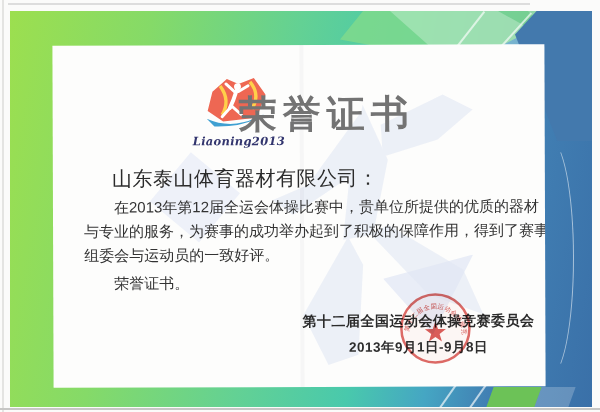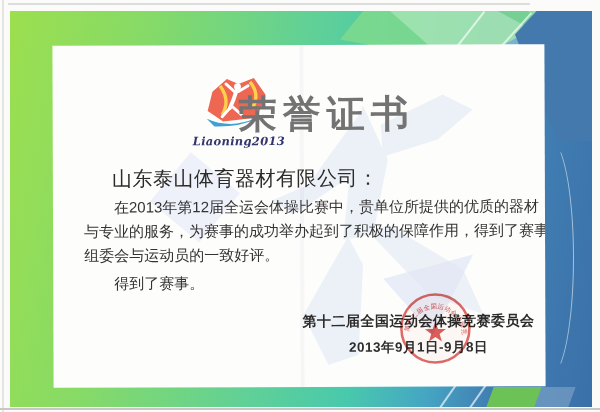--- a/index.html
+++ b/index.html
@@ -141,21 +141,21 @@
 
     <div class="title">荣誉证书</div>
 
     <div class="recipient">山东泰山体育器材有限公司：</div>
 
     <div class="body-text">
       <div class="body-line indent">在2013年第12届全运会体操比赛中，贵单位所提供的优质的器材</div>
       <div class="body-line">与专业的服务，为赛事的成功举办起到了积极的保障作用，得到了赛事</div>
       <div class="body-line">组委会与运动员的一致好评。</div>
     </div>
-    <div class="closing">得到了赛事。</div>
+    <div class="closing">荣誉证书。</div>
 
     <div class="issuer">第十二届全国运动会体操竞赛委员会</div>
     <div class="date-line">2013年9月1日-9月8日</div>
 
     <div class="seal">
       <svg width="74" height="74" viewBox="0 0 74 74">
         <circle cx="37" cy="37" r="34" fill="rgba(238,90,80,0.05)" stroke="rgba(210,50,44,0.8)" stroke-width="2.5"></circle>
         <polygon points="37,30 39.6,37.4 47.5,37.6 41.2,42.4 43.5,49.9 37,45.4 30.5,49.9 32.8,42.4 26.5,37.6 34.4,37.4" fill="rgba(208,45,40,0.85)"></polygon>
         <defs>
           <path id="sealArc" d="M 10,44 A 27,27 0 1 1 64,44" fill="none"></path>

